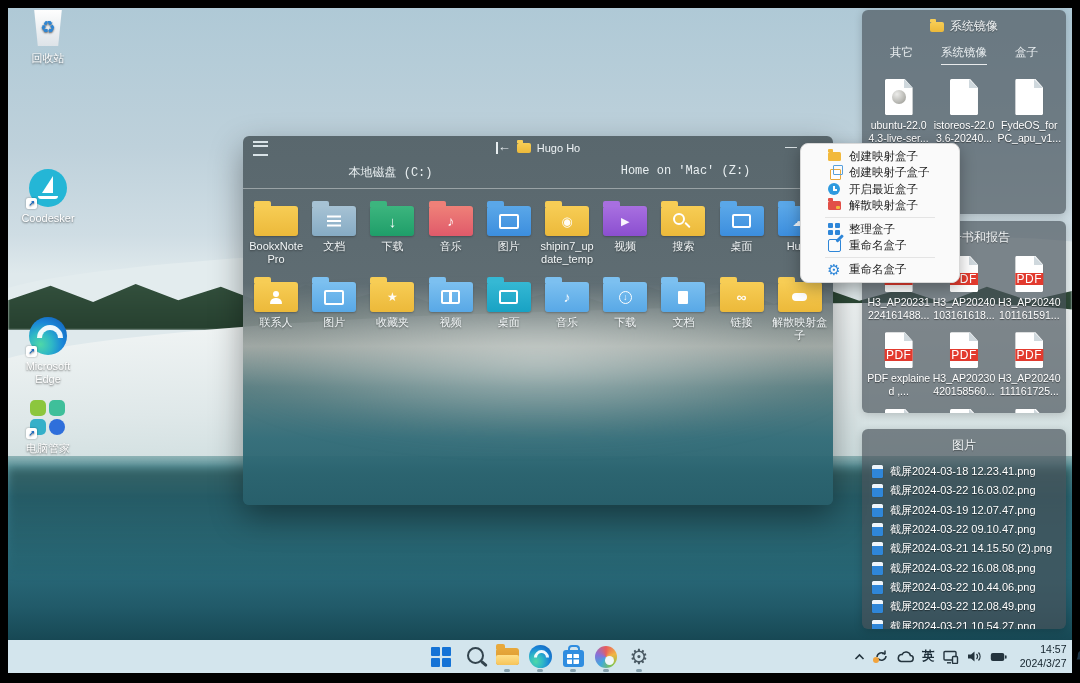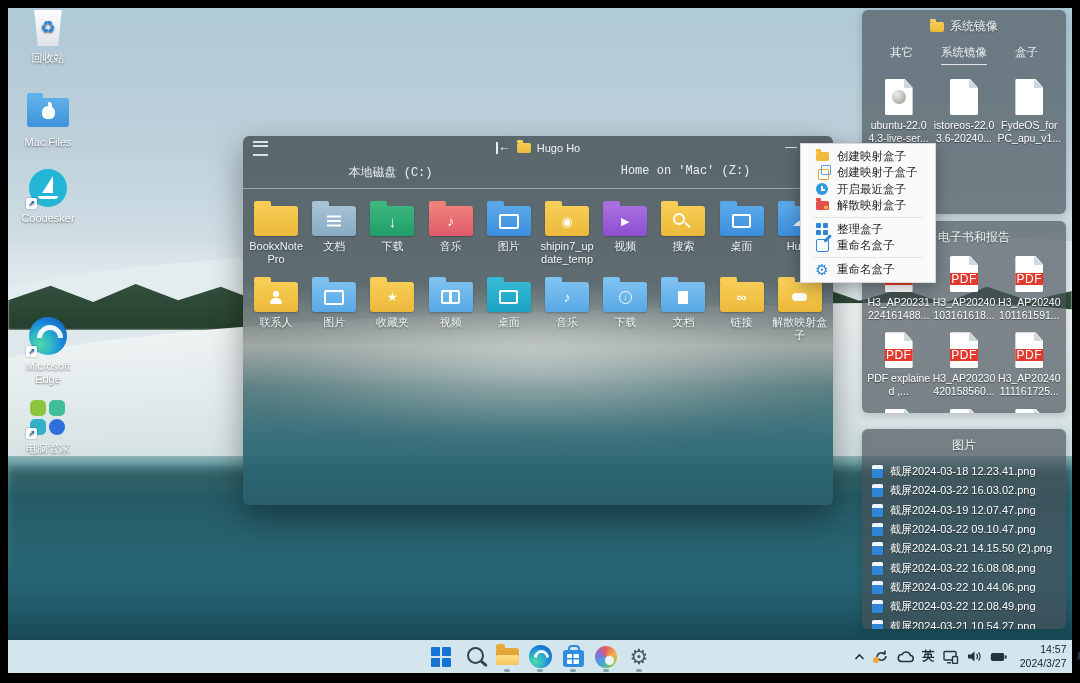--- a/index.html
+++ b/index.html
@@ -107,21 +107,21 @@
   .g-film::before{content:"";width:15px;height:10px;border:2px solid #fff;border-radius:2px;
     background:linear-gradient(90deg,transparent 42%,#fff 42% 58%,transparent 58%);}
   .g-dlc::before{content:"";width:11px;height:11px;border:1.5px solid #fff;border-radius:50%;}
   .g-dlc::after{content:"↓";position:absolute;font-size:9px;}
   .g-page::before{content:"";width:10px;height:13px;background:#fff;border-radius:1px;}
   .g-link::after{content:"∞";font-size:14px;}
   .g-game::before{content:"";width:15px;height:8px;background:#fff;border-radius:4px;}
 
   
   #menu{position:absolute;left:800px;top:143px;width:126px;background:#fafafa;border:1px solid #d8d8d8;
-    border-radius:0;box-shadow:0 5px 16px rgba(0,0,0,.3);padding:4px 4px;z-index:50;}
+    border-radius:8px;box-shadow:0 5px 16px rgba(0,0,0,.3);padding:4px 16px;z-index:50;}
   .mi{display:flex;align-items:center;gap:8px;height:16.5px;padding:0 10px;font-size:11.5px;color:#1d1d1d;cursor:pointer;}
   .msep{border-top:1px solid #e4e4e4;margin:3px 8px;}
   .micon{width:14px;height:14px;display:flex;align-items:center;justify-content:center;flex:none;}
   .mi-folder{width:13px;height:9px;background:#f2b93c;border-radius:1.5px;position:relative;}
   .mi-folder::before{content:"";position:absolute;top:-3px;left:0;width:5px;height:3px;border-radius:1px 1px 0 0;background:#f2b93c;}
   .mi-folder.red{background:#e25048;}
   .mi-folder.red::before{background:#e25048;}
   .mi-folder.red::after{content:"";position:absolute;right:1px;bottom:1px;width:4px;height:3px;background:#f2b93c;border-radius:1px;}
   .mi-copy{width:9px;height:9px;border:1.5px solid #e8a93c;border-radius:1px;background:#fff;position:relative;margin:3px 0 0 3px;}
   .mi-copy::before{content:"";position:absolute;top:-5px;left:2px;width:8px;height:8px;border:1.5px solid #58a0dc;border-radius:1px;}
@@ -204,28 +204,20 @@
     <div class="wp-snow"></div>
     <div class="wp-water"></div>
     <div class="wp-reflect"></div>
 
     <div class="dicon" style="top:0">
       <span class="iconbox">
           <span class="bin"></span>
         </span>
       <span>回收站</span>
     </div>
-    <div class="dicon" style="top:84px">
-      <span class="iconbox">
-          <span class="macfo">
-            <span class="appleshape"></span>
-          </span>
-        </span>
-      <span>Mac Files</span>
-    </div>
     <div class="dicon" style="top:160px">
       <span class="iconbox">
           <span class="cood"></span>
           <span class="sc"></span>
         </span>
       <span>Coodesker</span>
     </div>
     <div class="dicon" style="top:308px">
       <span class="iconbox">
           <span class="edgeic"></span>

